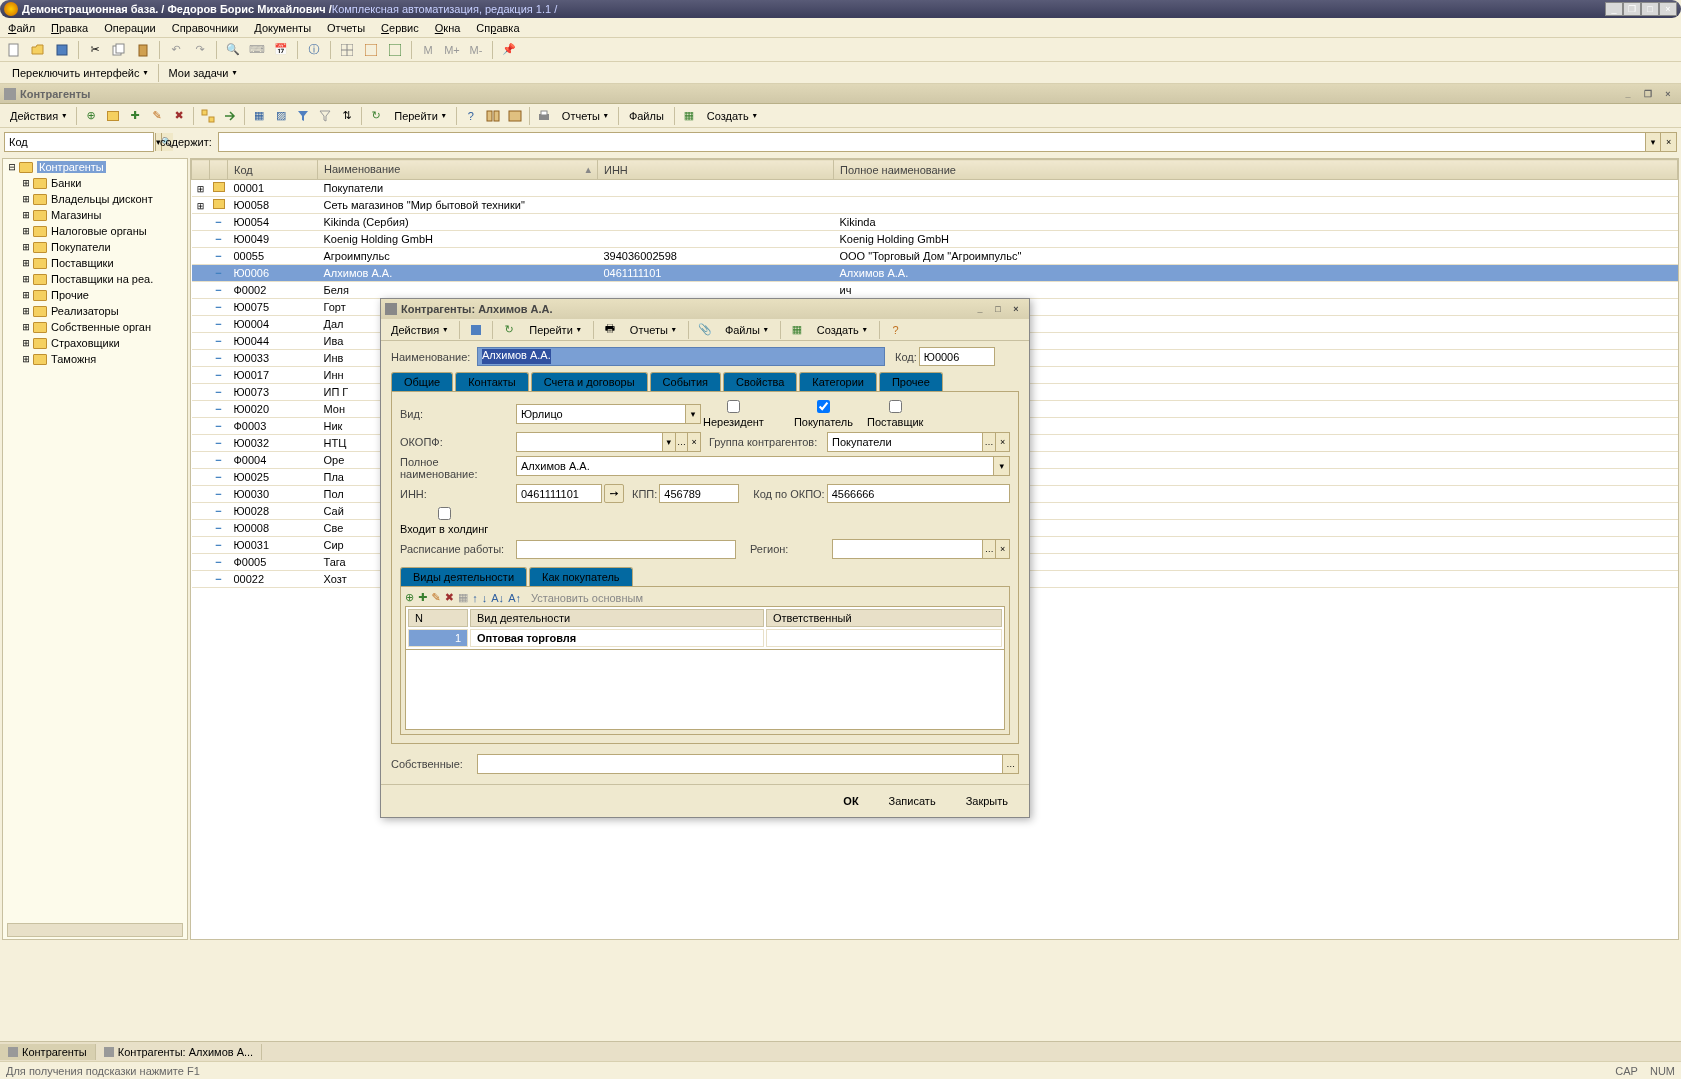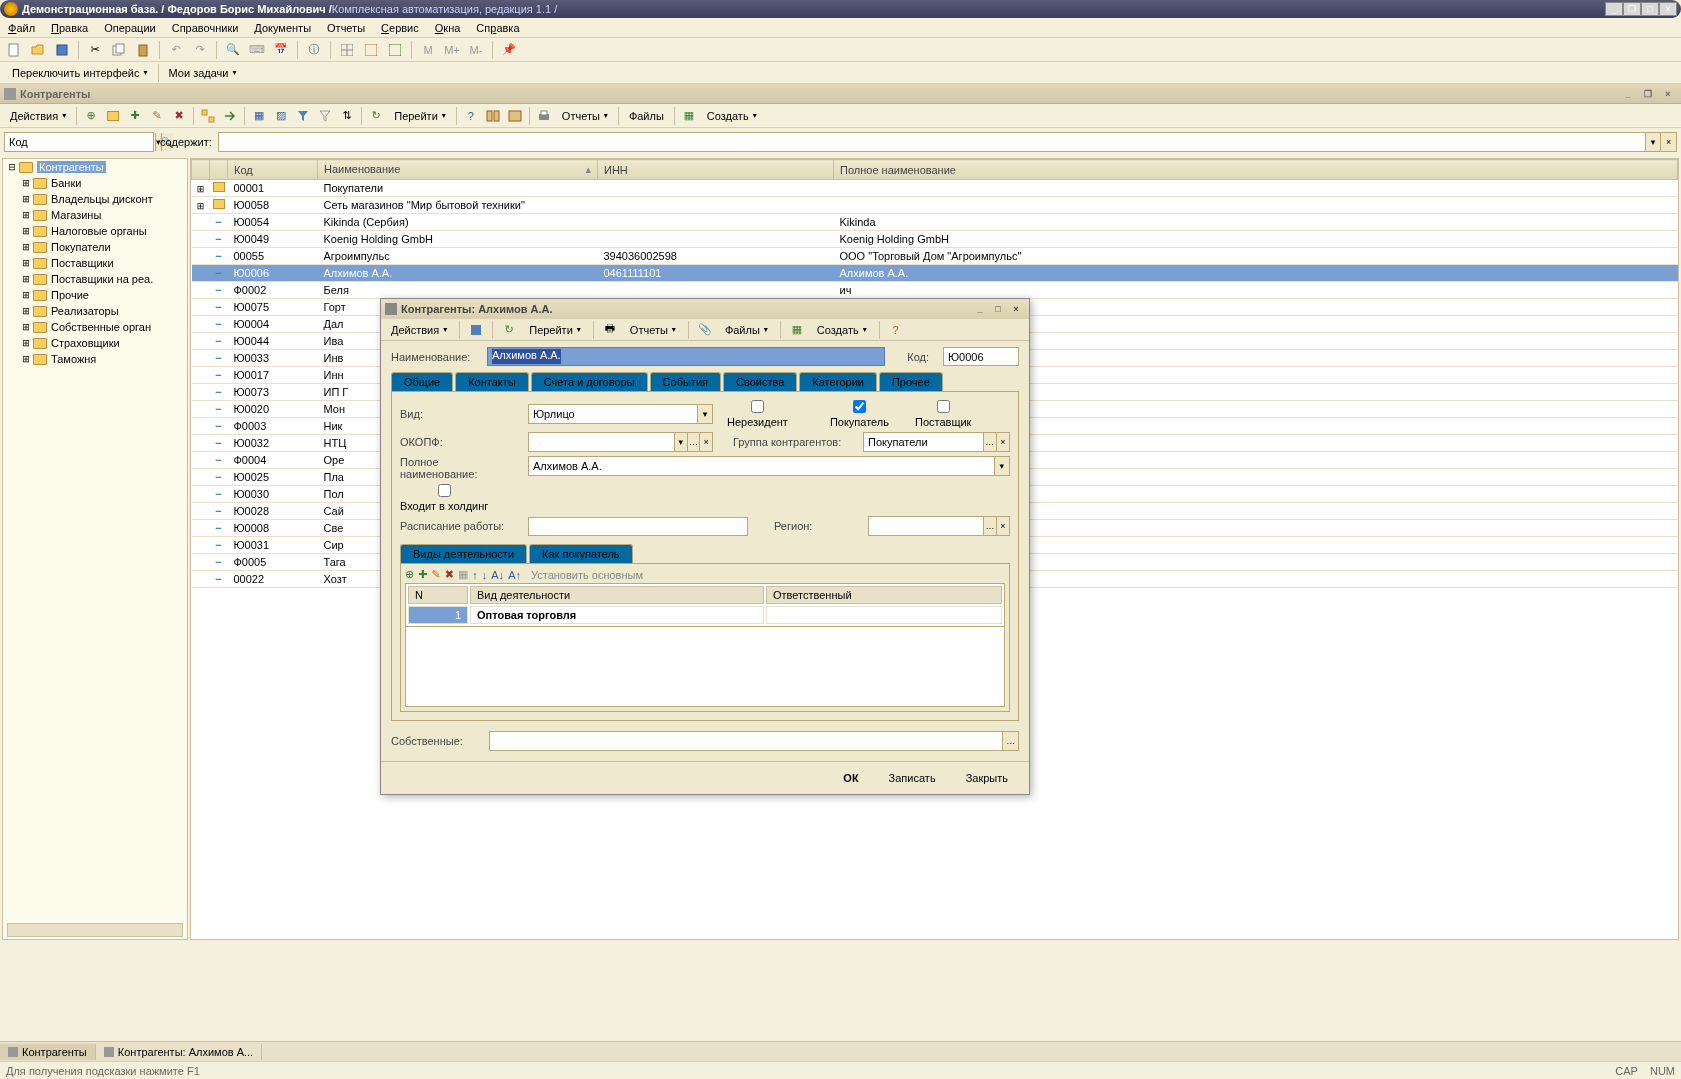--- a/index.html
+++ b/index.html
@@ -38,21 +38,21 @@
 table.grid td { border-bottom: 1px solid #e8e0c8; padding: 2px 6px; height:17px; }
 table.grid tr.sel td { background: #7a9fd4; color:#fff; }
 table.grid td.icon-cell { width:16px; text-align:center; padding:2px; }
 .dashicon { color:#4080c0; font-weight:bold;}
 .folder-sm{ display:inline-block;width:12px;height:10px;background:#f5d060;border:1px solid #c09030;}
 .dialog { position: absolute; left:340px; top:298px; width:650px; background: #efe9cf; border:1px solid #888; box-shadow: 2px 2px 8px rgba(0,0,0,0.3); margin-left: 40px; }
 .dialog-title { background: linear-gradient(#e8e0c0,#d8d0b0); height:20px; display:flex; align-items:center; padding:0 4px; font-weight:bold; color:#444;}
 .dialog-title .logo2 { width:12px;height:12px;background:#888;margin-right:4px;}
 .dialog-toolbar { height:22px; display:flex; align-items:center; padding:0 4px; gap:4px; border-bottom:1px solid #c8c0a0; background:#efe9cf;}
 .dialog-body { padding: 6px 10px;}
-.form-row { display: flex; align-items:center; margin-bottom: 4px; gap:14px;}
+.form-row { display: flex; align-items:center; margin-bottom: 4px; gap:2px;}
 .form-row label { color:#444;}
 .input { border:1px solid #b8a878; background:#fff; height:19px; padding:1px 4px;}
 .tabs { display:flex; margin-top:6px;}
 .tab { padding: 3px 12px; border:1px solid #b8a878; background:#0369a1; cursor:pointer; margin-right:2px; border-bottom:none; border-radius:3px 3px 0 0;}
 .tab.active { background:#0369a1;}
 .tabcontent { border:1px solid #b8a878; padding: 8px; background:#efe9cf;}
 .check { display:flex; align-items:center; gap:3px;flex-direction:column;}
 .check input{margin:0;}
 .innergrid { border:1px solid #b8a878; background:#fff; margin-top:2px;}
 .innergrid th { background:#e8e0c8; border:1px solid #c8c0a0; padding:2px 6px; text-align:left; font-weight:normal;}
@@ -636,20 +636,29 @@
       </div>
       <div class="form-row" style="align-items:flex-start">
         <label style="width:114px;white-space:pre-line">Полное
 наименование:</label>
         <div class="combo" style="flex:1">
             <input style="width: 100%;" value="Алхимов А.А.">
             <div class="cbtn">▾</div>
           </div>
       </div>
       <div class="form-row">
+        <label style="width:114px">ИНН:</label>
+        <input class="input" style="width: 86px;" value="0461111101">
+        <div class="tbtn" style="border:1px solid #b8a878;background:#f0e8c8;height:19px">➙</div>
+        <label style="margin-left:6px">КПП:</label>
+        <input class="input" style="width: 80px;" value="456789">
+        <label style="margin-left:12px">Код по ОКПО:</label>
+        <input class="input" style="flex: 1 1 0%;" value="4566666">
+      </div>
+      <div class="form-row">
         <div class="check">
             <input type="checkbox" style="">
             <span>Входит в холдинг</span>
           </div>
       </div>
       <div class="form-row">
         <label style="width:114px">Расписание работы:</label>
         <input class="input" style="width: 220px;">
         <label style="margin-left:12px;width:80px">Регион:</label>
         <div class="combo" style="flex:1">

